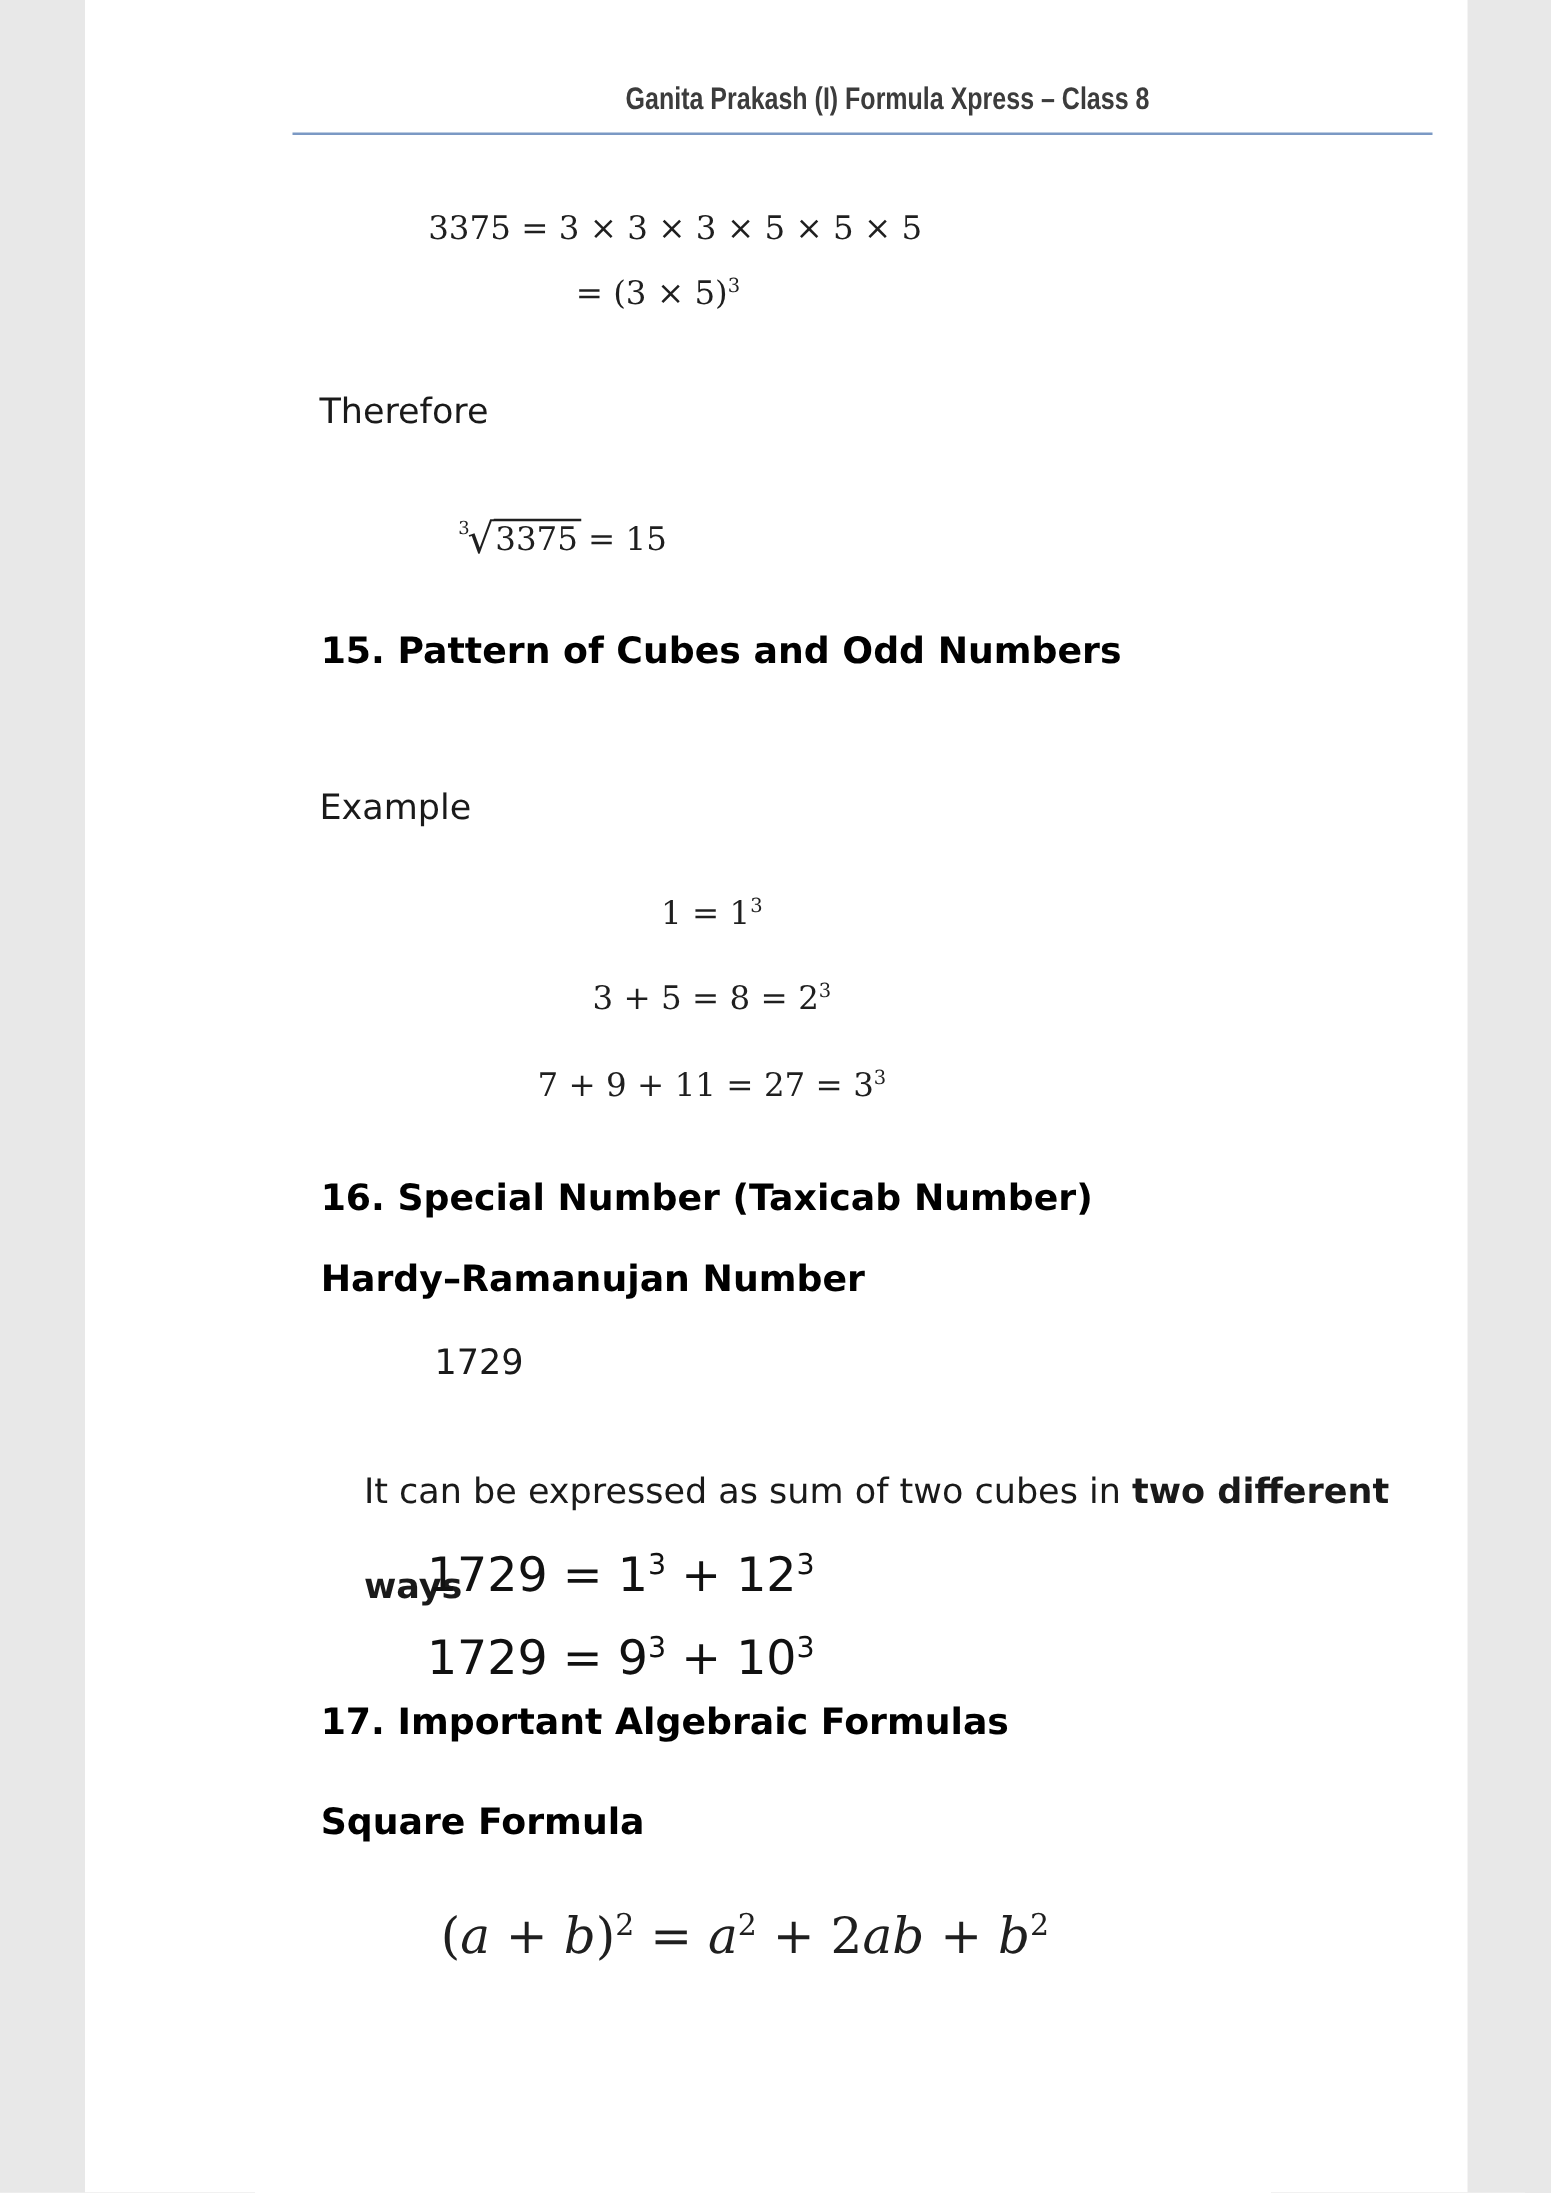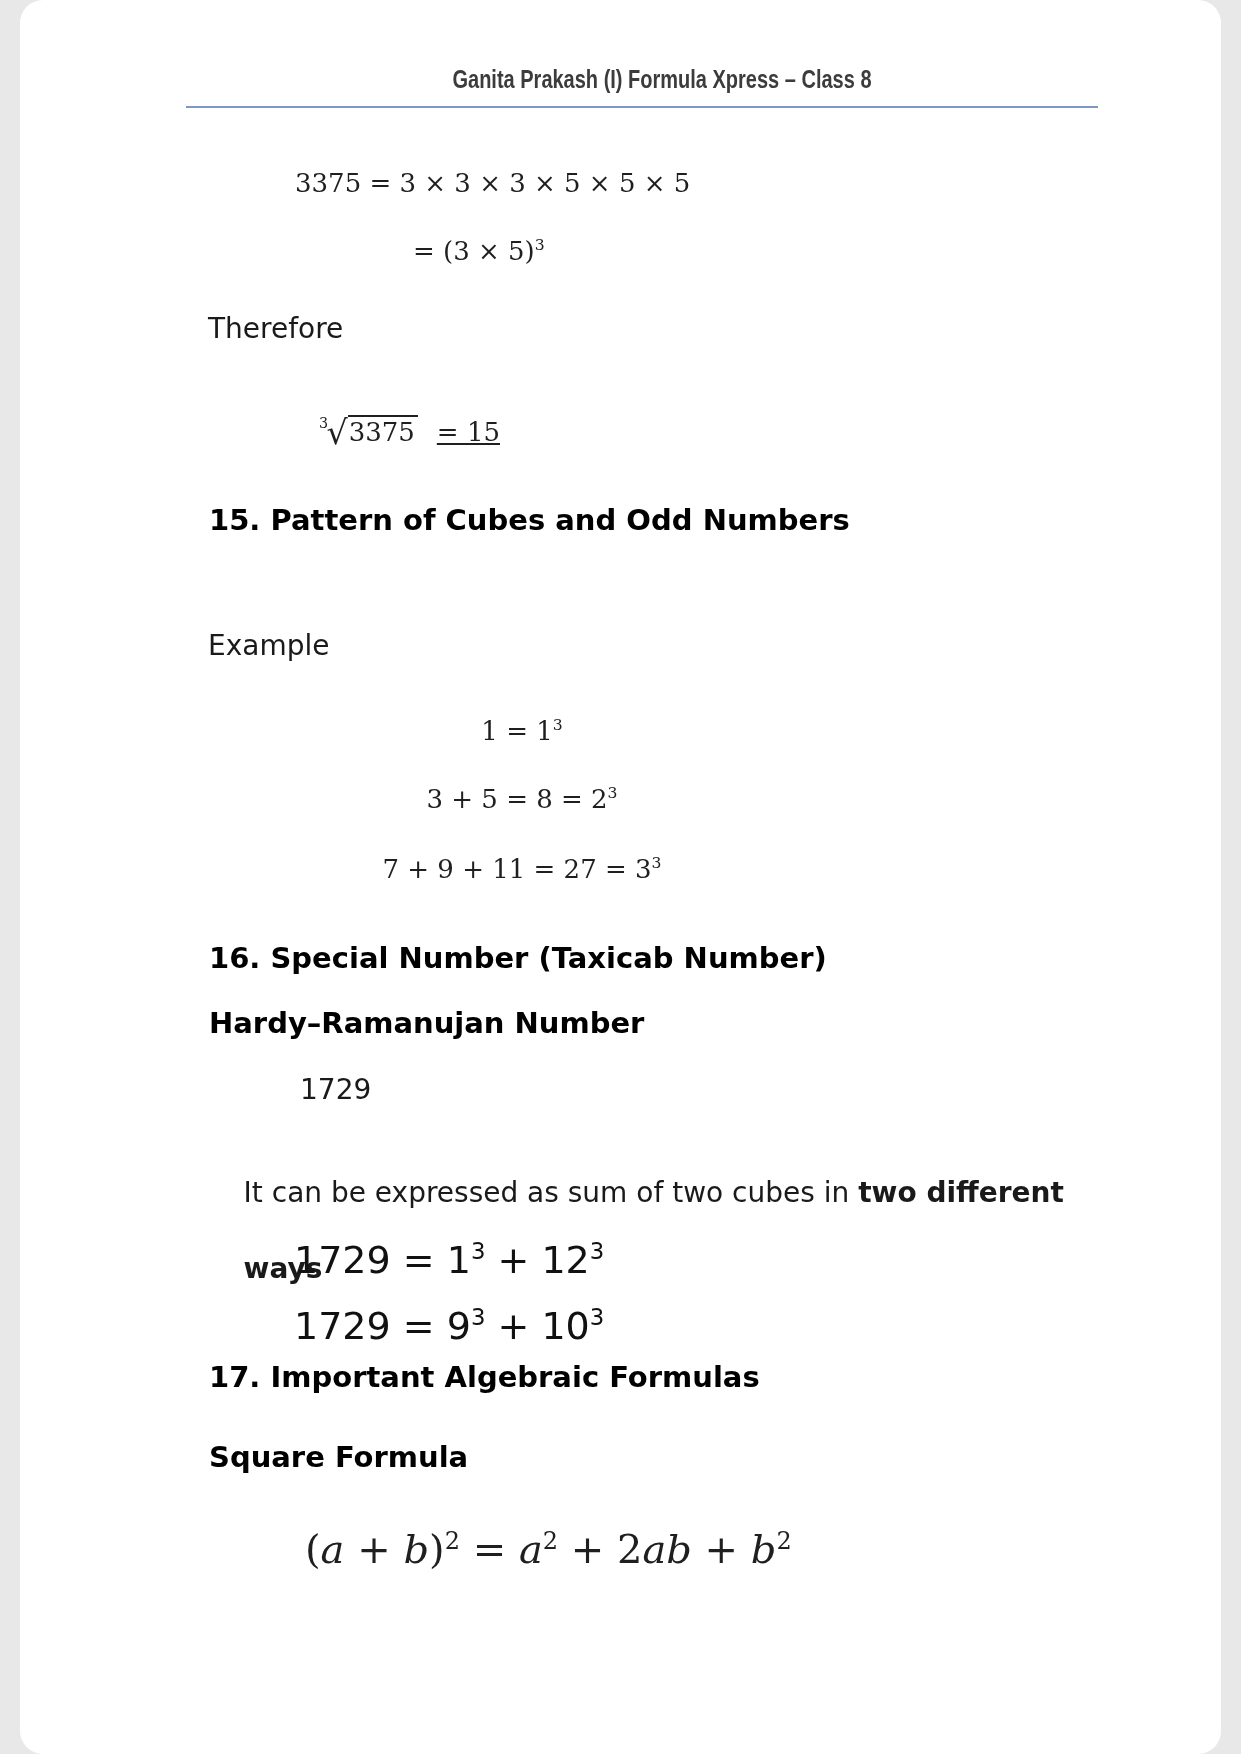--- a/index.html
+++ b/index.html
@@ -1,24 +1,23 @@
 <!DOCTYPE html>
 <html><head>
 <meta charset="utf-8">
 <style>
   html, body { margin: 0; padding: 0; background: #e8e8e8; }
   .page {
     position: relative;
-    width: 1201px;
+    width: 1106px;
     height: 1754px;
     margin: 0 auto;
     background: #ffffff;
     overflow: hidden;
     font-family: "DejaVu Sans", "Liberation Sans", sans-serif;
-    border-radius: 23px;
   }
   .abs { position: absolute; line-height: 1.2; white-space: pre-wrap; }
 
   
   .doc-title {
     left: 166px; top: 64px; width: 952px;
     text-align: center;
     font-family: "Liberation Sans", sans-serif;
     font-weight: bold;
     font-size: 25px;
@@ -52,36 +51,36 @@
 
   
   .root-index {
     font-size: 0.55em;
     position: relative;
     top: -0.95em;
     margin-right: -0.12em;
   }
   .radical-sign { font-size: 1.28em; line-height: 0; vertical-align: -0.08em; }
   .radicand { border-top: 2.5px solid #1f1f1f; padding: 0 3px 0 1px; }
-  .root-result { margin-left: 19px; text-decoration: underline; }
+  .root-result { margin-left: 5px; }
 
   i { font-style: italic; }
   b { font-weight: bold; }
 </style>
 </head>
 <body>
 
 <div class="page">
 
   <div class="abs doc-title">Ganita Prakash (I) Formula Xpress – Class 8</div>
   <div class="abs header-rule"></div>
 
   <div class="abs math-serif" style="left:275px; top:168px;">3375 = 3 × 3 × 3 × 5 × 5 × 5</div>
 
-  <div class="abs math-serif" style="left:393px; top:220px;margin-top:16px;">= (3 × 5)<sup>3</sup></div>
+  <div class="abs math-serif" style="left:393px; top:220px;">= (3 × 5)<sup>3</sup></div>
 
   <div class="abs body-text" style="left:188px; top:312px;">Therefore</div>
 
   <div class="abs math-serif" style="left:266px; top:386px;">
     <span class="root-index">3</span><span class="radical-sign">√</span><span class="radicand">3375</span><span class="root-result">= 15</span>
   </div>
 
   <div class="abs heading" style="left:189px; top:503px;">15. Pattern of Cubes and Odd Numbers</div>
 
 

